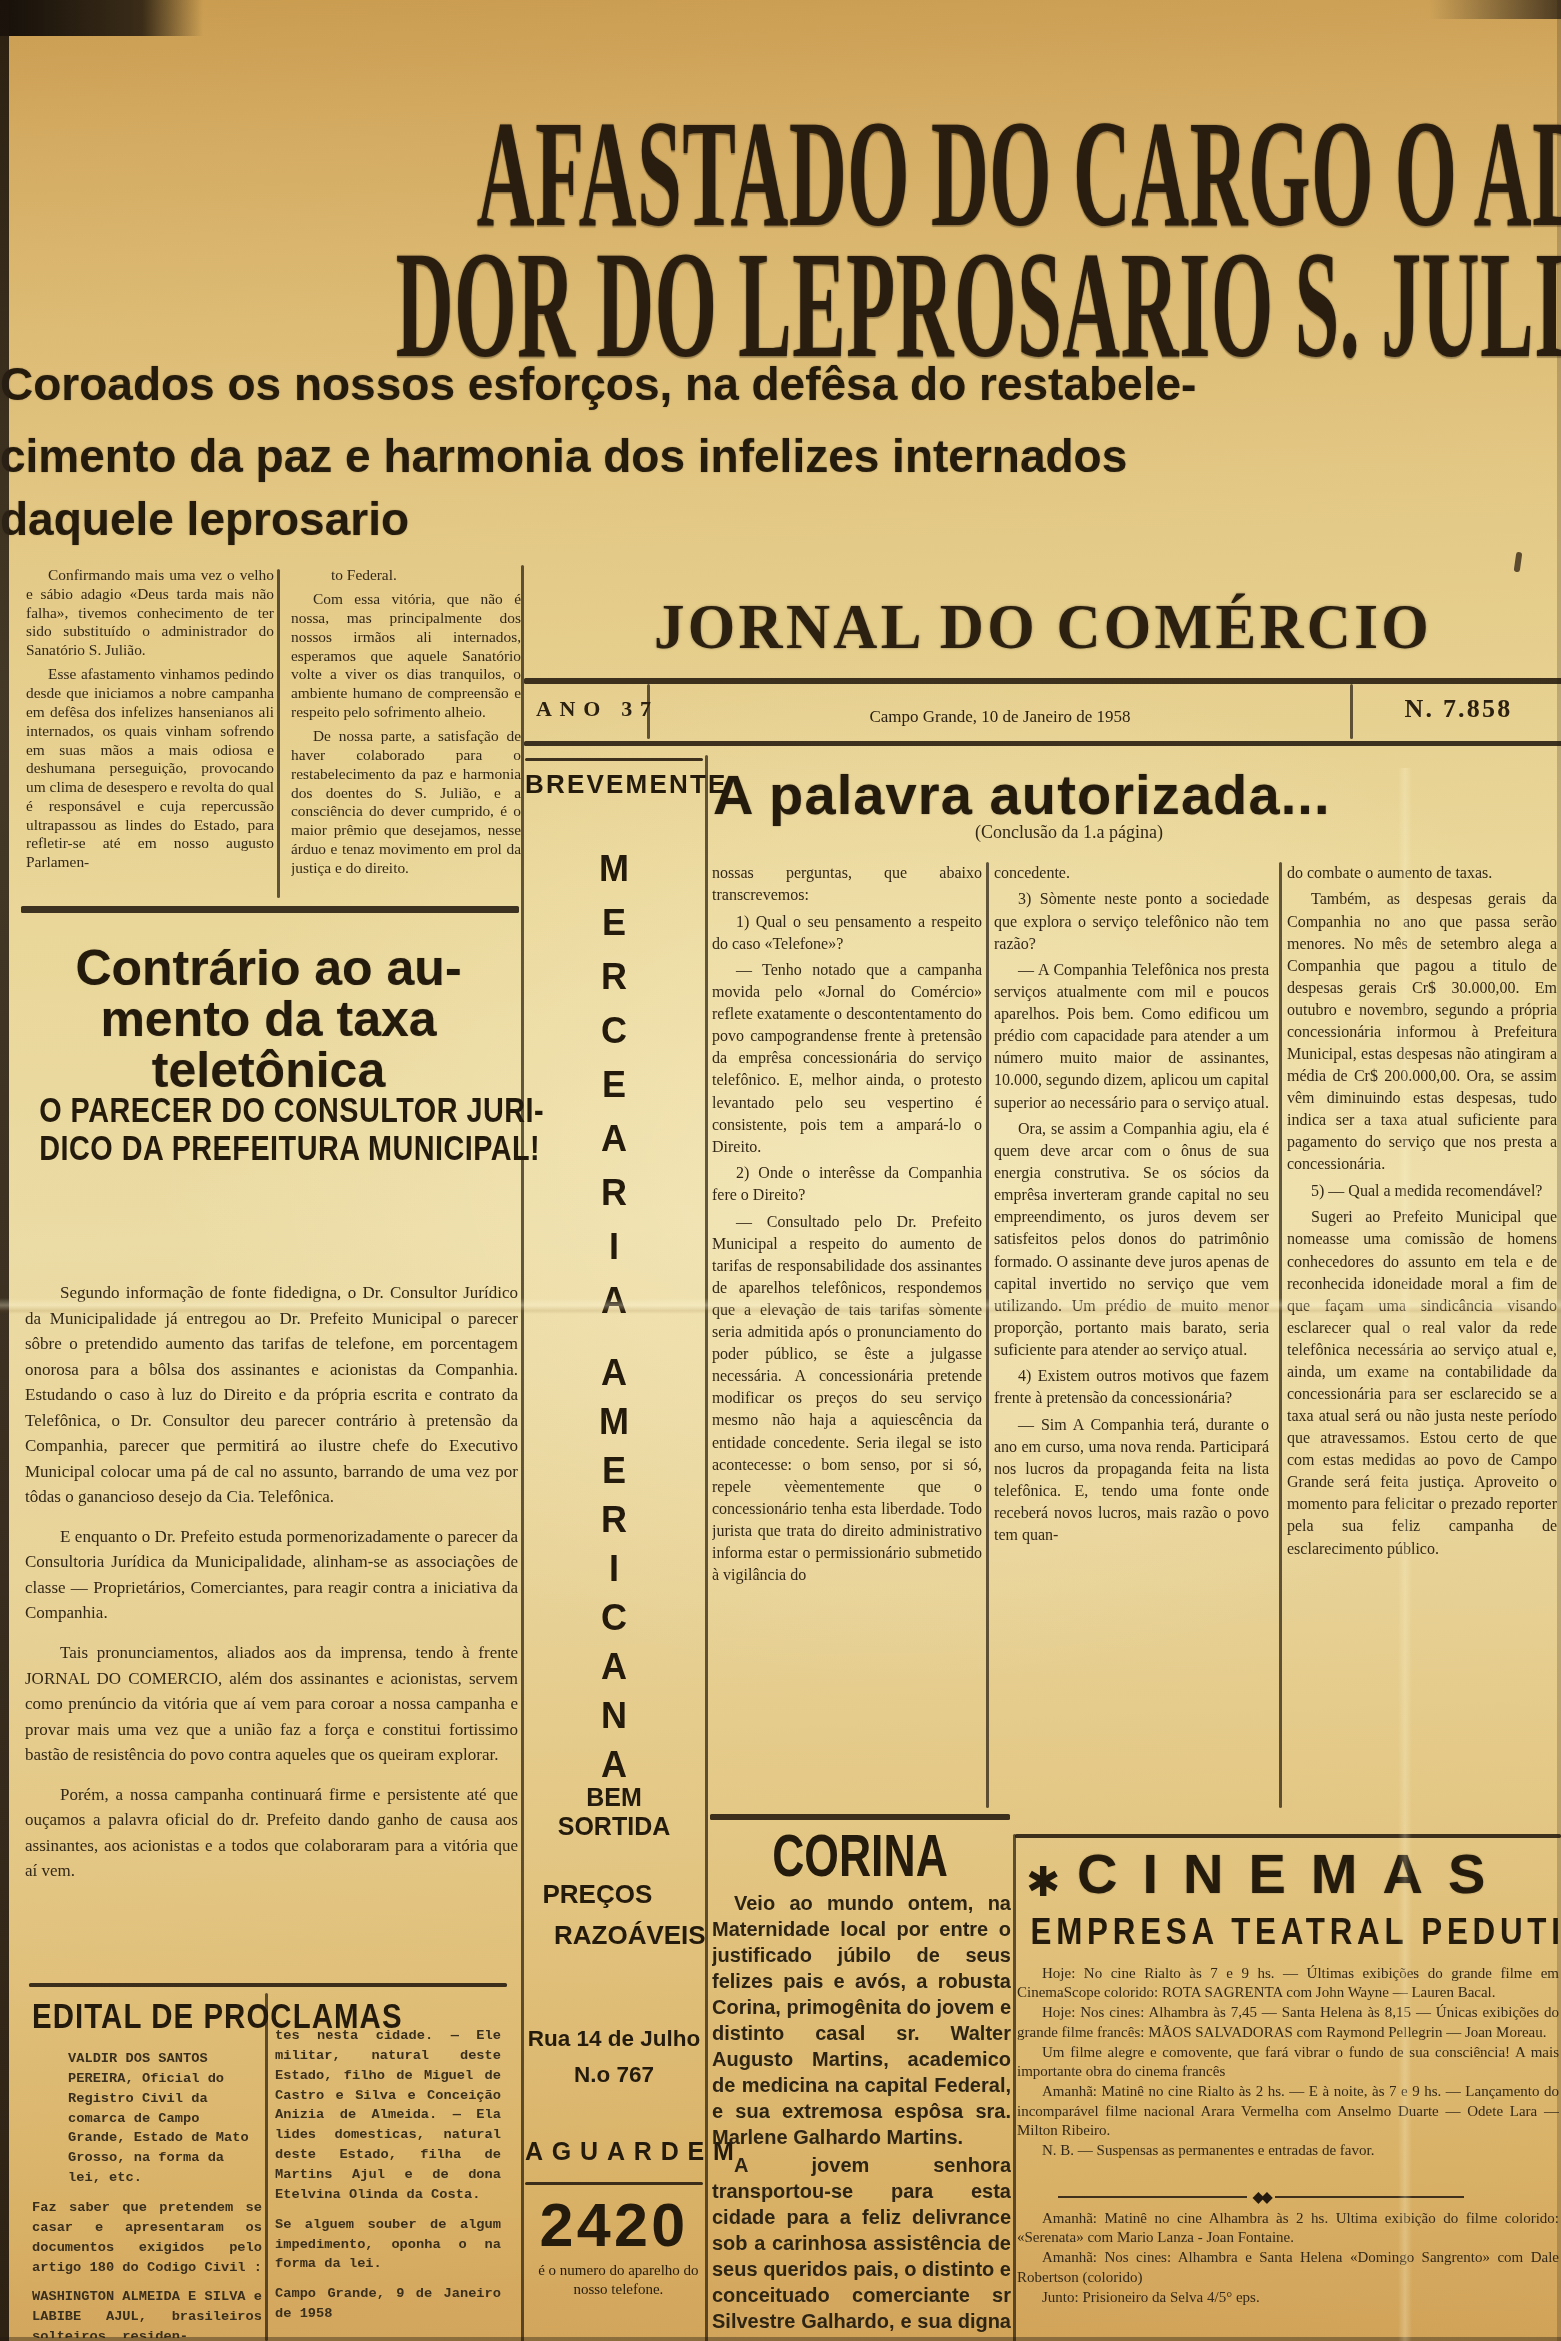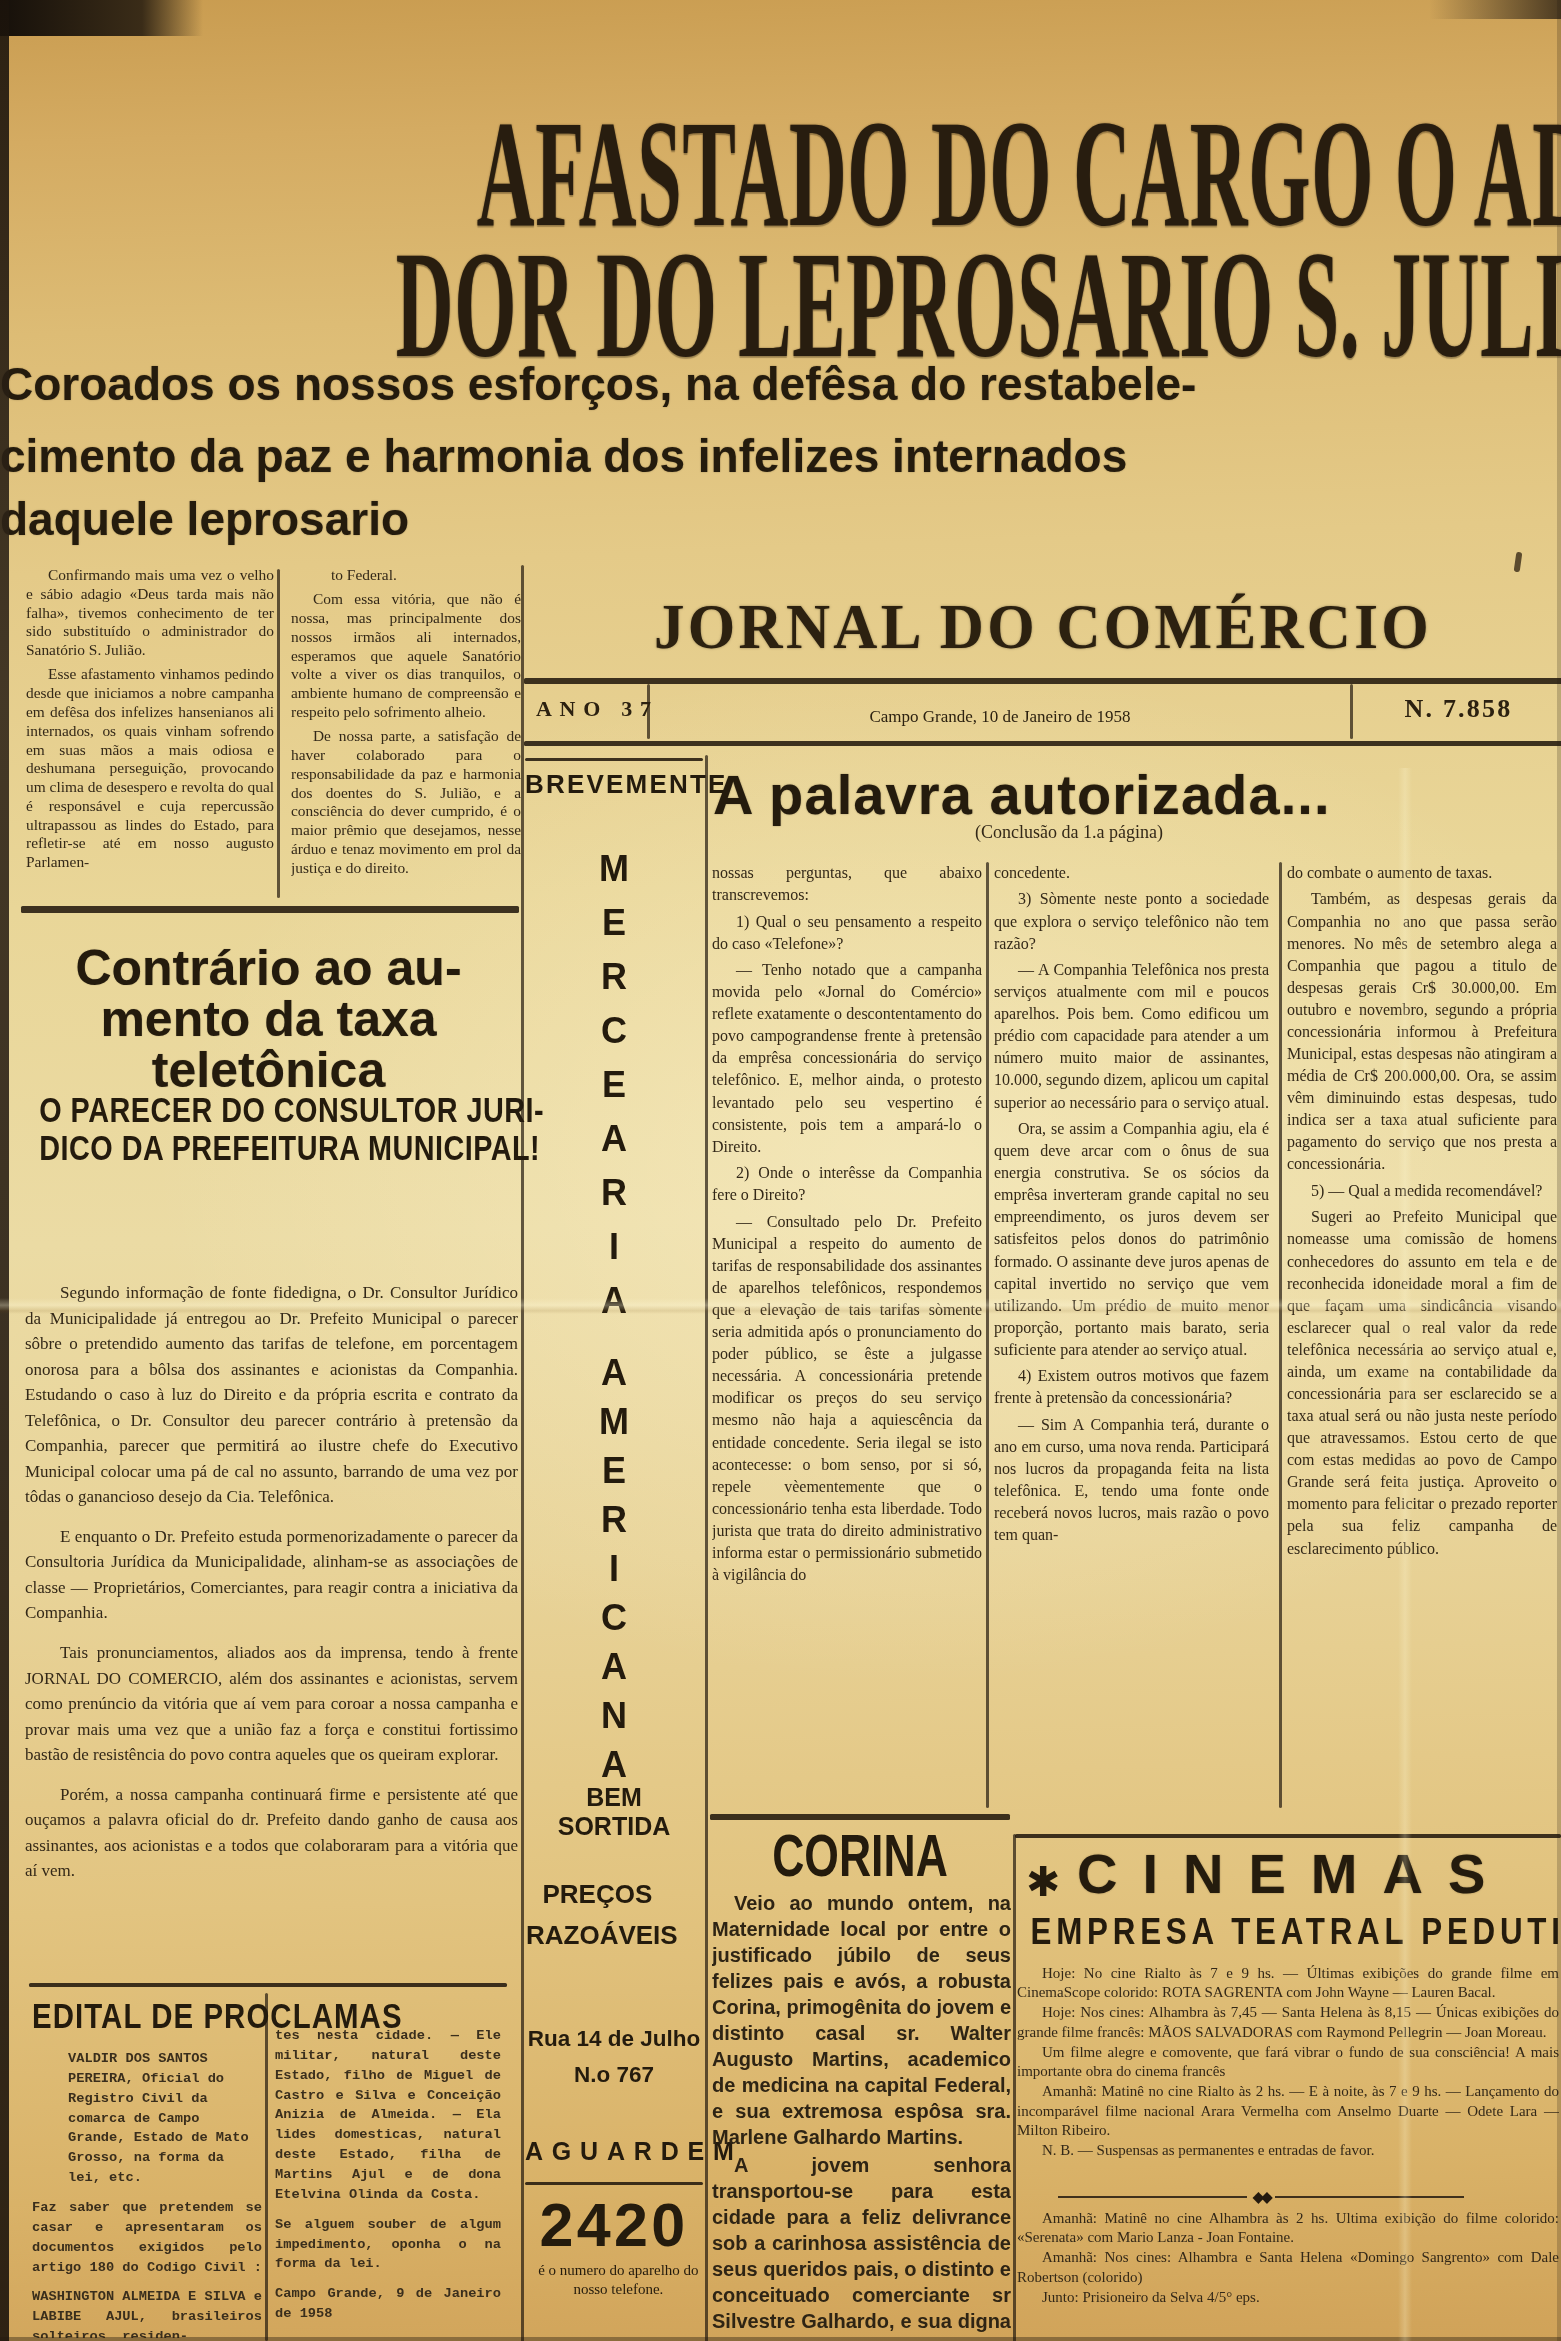--- a/index.html
+++ b/index.html
@@ -126,21 +126,21 @@
   <div class="subhead" style="top:429px;">cimento da paz e harmonia dos infelizes internados</div>
   <div class="subhead" style="top:492px;">daquele leprosario</div>
 
   <div class="introcol" style="left:26px;top:566px;width:248px;height:336px;">
       <p>Confirmando mais uma vez o velho e sábio adagio «Deus tarda mais não falha», tivemos conhecimento de ter sido substituído o administrador do Sanatório S. Julião.</p>
       <p>Esse afastamento vinhamos pedindo desde que iniciamos a nobre campanha em defêsa dos infelizes hansenianos ali internados, os quais vinham sofrendo em suas mãos a mais odiosa e deshumana perseguição, provocando um clima de desespero e revolta do qual é responsável e cuja repercussão ultrapassou as lindes do Estado, para refletir-se até em nosso augusto Parlamen-</p>
     </div>
   <div class="introcol cont" style="left:291px;top:566px;width:230px;height:336px;">
       <p>to Federal.</p>
       <p>Com essa vitória, que não é nossa, mas principalmente dos nossos irmãos ali internados, esperamos que aquele Sanatório volte a viver os dias tranquilos, o ambiente humano de compreensão e respeito pelo sofrimento alheio.</p>
-      <p>De nossa parte, a satisfação de haver colaborado para o responsabilidade da paz e harmonia dos doentes do S. Julião, e a consciência do dever cumprido, é o maior prêmio que desejamos, nesse árduo e tenaz movimento em prol da justiça e do direito.</p>
+      <p>De nossa parte, a satisfação de haver colaborado para o restabelecimento da paz e harmonia dos doentes do S. Julião, e a consciência do dever cumprido, é o maior prêmio que desejamos, nesse árduo e tenaz movimento em prol da justiça e do direito.</p>
     </div>
   <div class="vrule" style="left:277px;top:569px;height:329px;"></div>
 
   <div class="mast-title">JORNAL DO COMÉRCIO</div>
   <div class="rule" style="left:524px;top:678px;width:1038px;height:5.5px;"></div>
   <div class="rule" style="left:524px;top:741px;width:1038px;height:5px;"></div>
   <div class="vrule" style="left:647px;top:684px;height:55px;width:3.3px;"></div>
   <div class="vrule" style="left:1350px;top:684px;height:55px;width:3.3px;"></div>
   <div class="mast-meta" style="left:536px;top:696px;font-size:22px;letter-spacing:7.7px;">ANO 37</div>
   <div class="mast-meta" style="left:652px;top:707px;width:696px;text-align:center;font-size:17px;font-weight:normal;">Campo Grande, 10 de Janeiro de 1958</div>
@@ -165,21 +165,21 @@
       <p>E</p>
       <p>R</p>
       <p>I</p>
       <p>C</p>
       <p>A</p>
       <p>N</p>
       <p>A</p>
     </div>
   <div class="strip" style="top:1783px;font-size:25px;word-spacing:15.4px;">BEM SORTIDA</div>
   <div class="strip" style="top:1879px;font-size:26px;text-align:left;padding-left:17.5px;">PREÇOS</div>
-  <div class="strip" style="top:1920px;font-size:26px;text-align:left;padding-left:1px;">RAZOÁVEIS</div>
+  <div class="strip" style="top:1920px;font-size:26px;text-align:left;padding-left:29px;">RAZOÁVEIS</div>
   <div class="strip" style="top:2026px;font-size:22.5px;">Rua 14 de Julho</div>
   <div class="strip" style="top:2062px;font-size:22.5px;">N.o 767</div>
   <div class="strip" style="top:2137px;font-size:25px;letter-spacing:8.8px;">AGUARDEM</div>
   <div class="rule" style="left:525px;top:2182px;width:178px;height:2.7px;"></div>
   <div class="strip" style="top:2190px;font-size:61px;letter-spacing:3.3px;">2420</div>
   <div class="strip serif" style="top:2261px;font-size:15px;font-weight:normal;line-height:1.25;padding:0 4.4px;font-family:'Liberation Serif','DejaVu Serif',serif;">é o numero do aparelho do nosso telefone.</div>
 
   <div class="rule" style="left:21px;top:906px;width:498px;height:7.1px;"></div>
   <div class="taxtitle" style="top:939px;">Contrário ao au-</div>
   <div class="taxtitle" style="top:990px;">mento da taxa</div>

